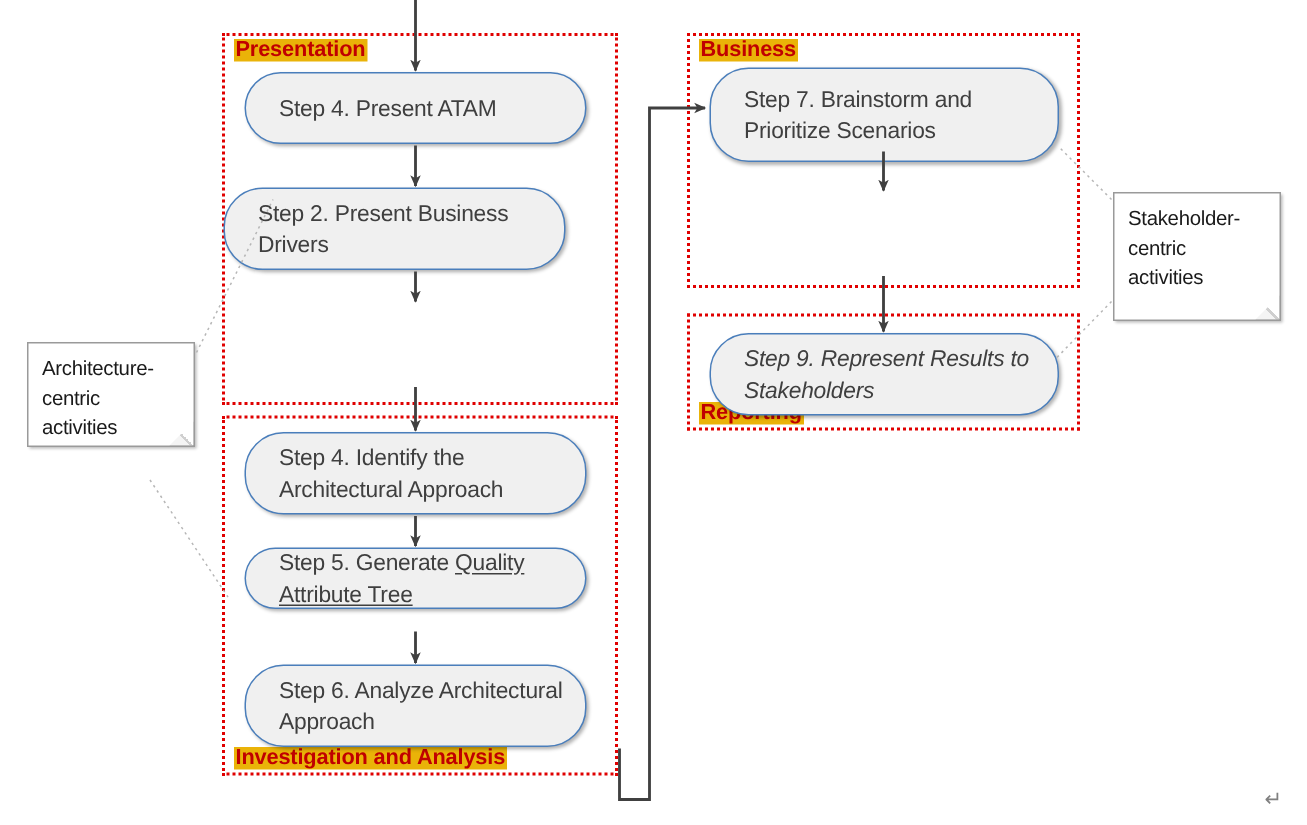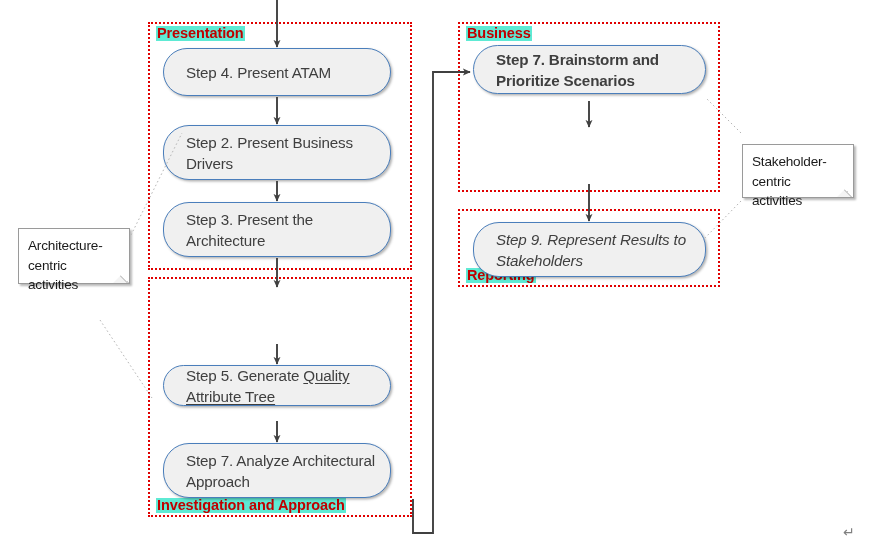--- a/index.html
+++ b/index.html
@@ -27,21 +27,21 @@
     background: transparent;
   }
   .group-label {
     position: absolute;
     color: #c00000;
     font-family: "Liberation Sans", sans-serif;
     font-size: 14.5px;
     font-weight: bold;
     white-space: nowrap;
     letter-spacing: -0.1px;
-    background: #5eead4;
+    background: #eab308;
     padding: 0 1px;
     line-height: 15px;
   }
 
   
   .step {
     position: absolute;
     box-sizing: border-box;
     border: 1.4px solid #4a7ebb;
     border-radius: 26px;
@@ -125,70 +125,70 @@
       <line x1="100" y1="320" x2="152" y2="398"></line>
       <line x1="741" y1="133" x2="706" y2="98"></line>
       <line x1="741" y1="201" x2="703" y2="240"></line>
     </g>
   </svg>
 
   <div class="group-box" style="left:148px; top:22px; width:264px; height:248px;"></div>
   <div class="group-label" style="left:156px; top:26px;">Presentation</div>
 
   <div class="group-box" style="left:148px; top:277px; width:264px; height:240px;"></div>
-  <div class="group-label" style="left:156px; top:498px;">Investigation and Approach</div>
+  <div class="group-label" style="left:156px; top:498px;">Investigation and Analysis</div>
 
   <div class="group-box" style="left:458px; top:22px; width:262px; height:170px;"></div>
   <div class="group-label" style="left:466px; top:26px;">Business</div>
 
   <div class="group-box" style="left:458px; top:209px; width:262px; height:78px;"></div>
   <div class="group-label" style="left:466px; top:268px;">Reporting</div>
 
   <div class="step" style="left:163px; top:48px; width:228px; height:48px;">
     <span class="step-label">Step 4. Present ATAM</span>
   </div>
 
-  <div class="step" style="left:163px; top:125px; width:228px; height:55px;">
+  <div class="step" style="left:149px; top:125px; width:228px; height:55px;">
     <span class="step-label">Step 2. Present Business Drivers</span>
   </div>
 
-  <div class="step" style="left:163px; top:202px; width:228px; height:55px;">
-    <span class="step-label">Step 3. Present the Architecture</span>
-  </div>
-
+
+  <div class="step" style="left:163px; top:288px; width:228px; height:55px;">
+    <span class="step-label">Step 4. Identify the Architectural Approach</span>
+  </div>
 
   <div class="step" style="left:163px; top:365px; width:228px; height:41px;">
     <span class="step-label">
       <span>Step 5. Generate </span><u>Quality Attribute Tree</u>
     </span>
   </div>
 
   <div class="step" style="left:163px; top:443px; width:228px; height:55px;">
-    <span class="step-label">Step 7. Analyze Architectural Approach</span>
-  </div>
-
-  <div class="step" style="left:473px; top:45px; width:233px; height:49px;font-weight:bold;">
+    <span class="step-label">Step 6. Analyze Architectural Approach</span>
+  </div>
+
+  <div class="step" style="left:473px; top:45px; width:233px; height:63px;">
     <span class="step-label">Step 7. Brainstorm and Prioritize Scenarios</span>
   </div>
 
 
   <div class="step" style="left:473px; top:222px; width:233px; height:55px;font-style:italic;">
     <span class="step-label">Step 9. Represent Results to Stakeholders</span>
   </div>
 
-  <div class="note" style="left:18px; top:228px; width:112px; height:56px;">
+  <div class="note" style="left:18px; top:228px; width:112px; height:70px;">
     <div class="note-text">
       <div>Architecture-</div>
       <div>centric</div>
       <div>activities</div>
     </div>
     <div class="note-fold"></div>
   </div>
 
-  <div class="note" style="left:742px; top:144px; width:112px; height:54px;padding-left:16px;">
+  <div class="note" style="left:742px; top:128px; width:112px; height:86px;padding-left:16px;">
     <div class="note-text">
       <div>Stakeholder-</div>
       <div>centric</div>
       <div>activities</div>
     </div>
     <div class="note-fold"></div>
   </div>
 
   <svg id="arrow-layer" class="layer">
     <defs>

